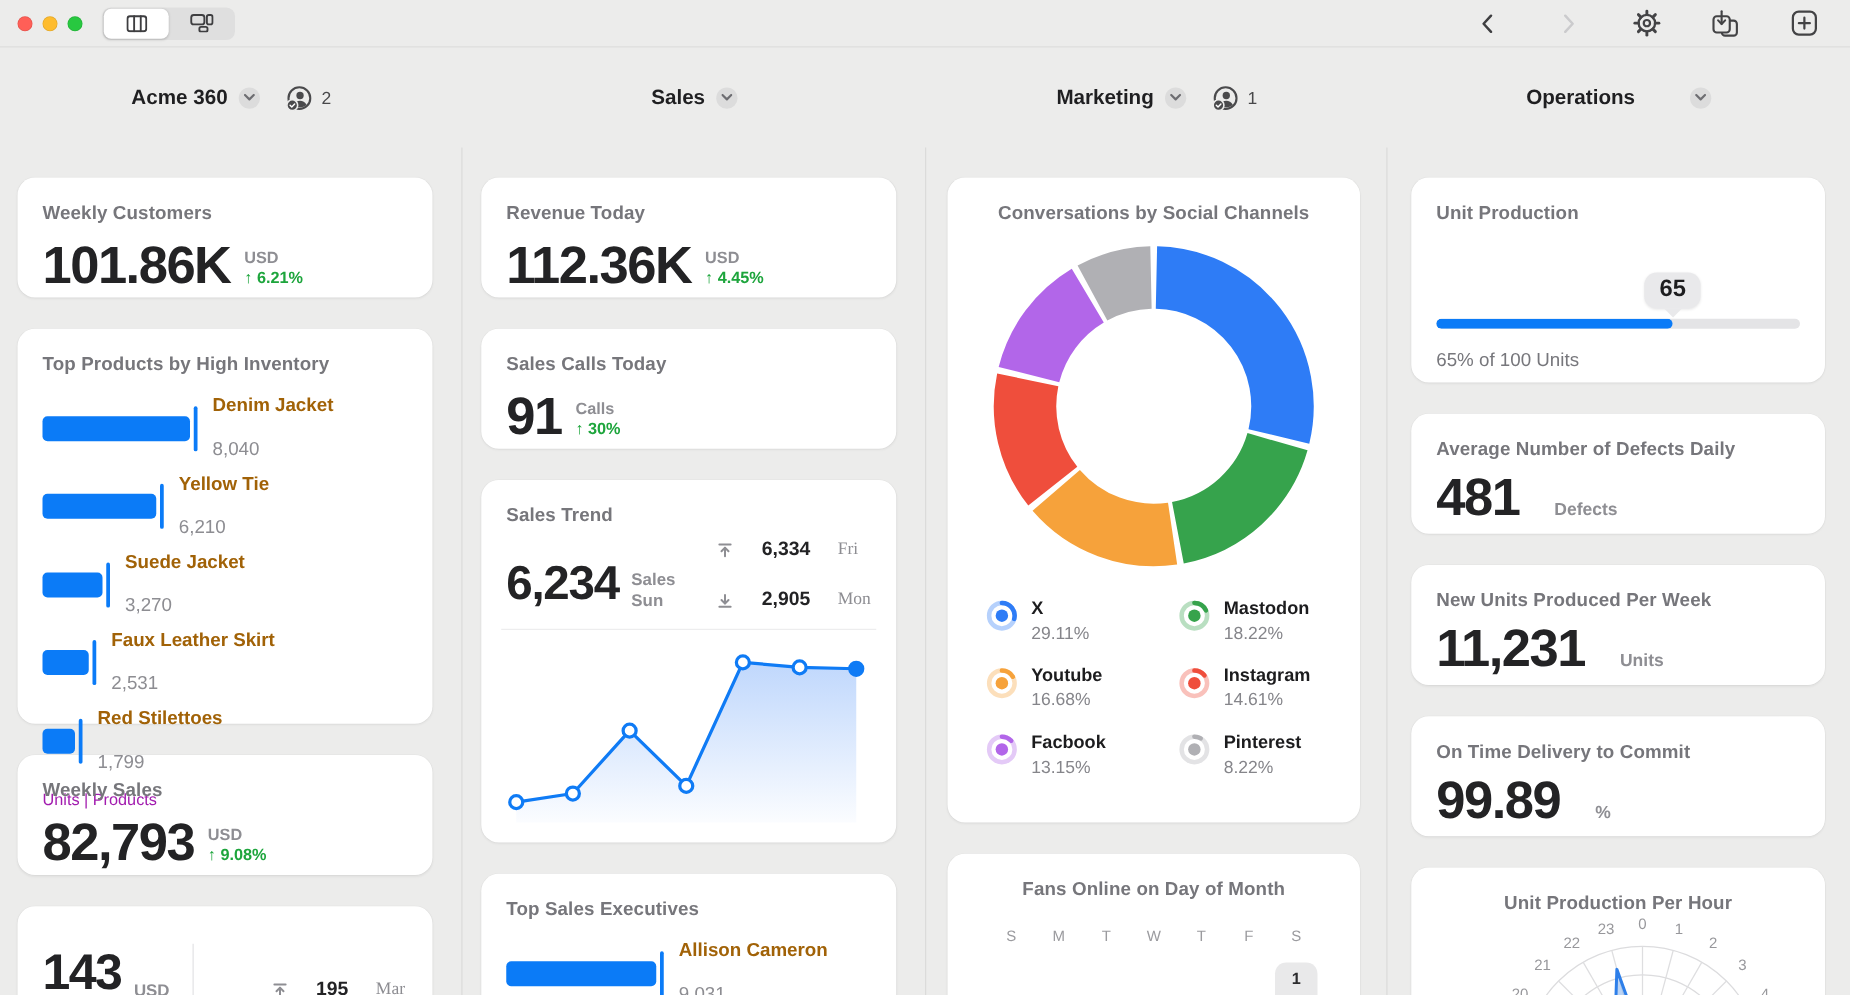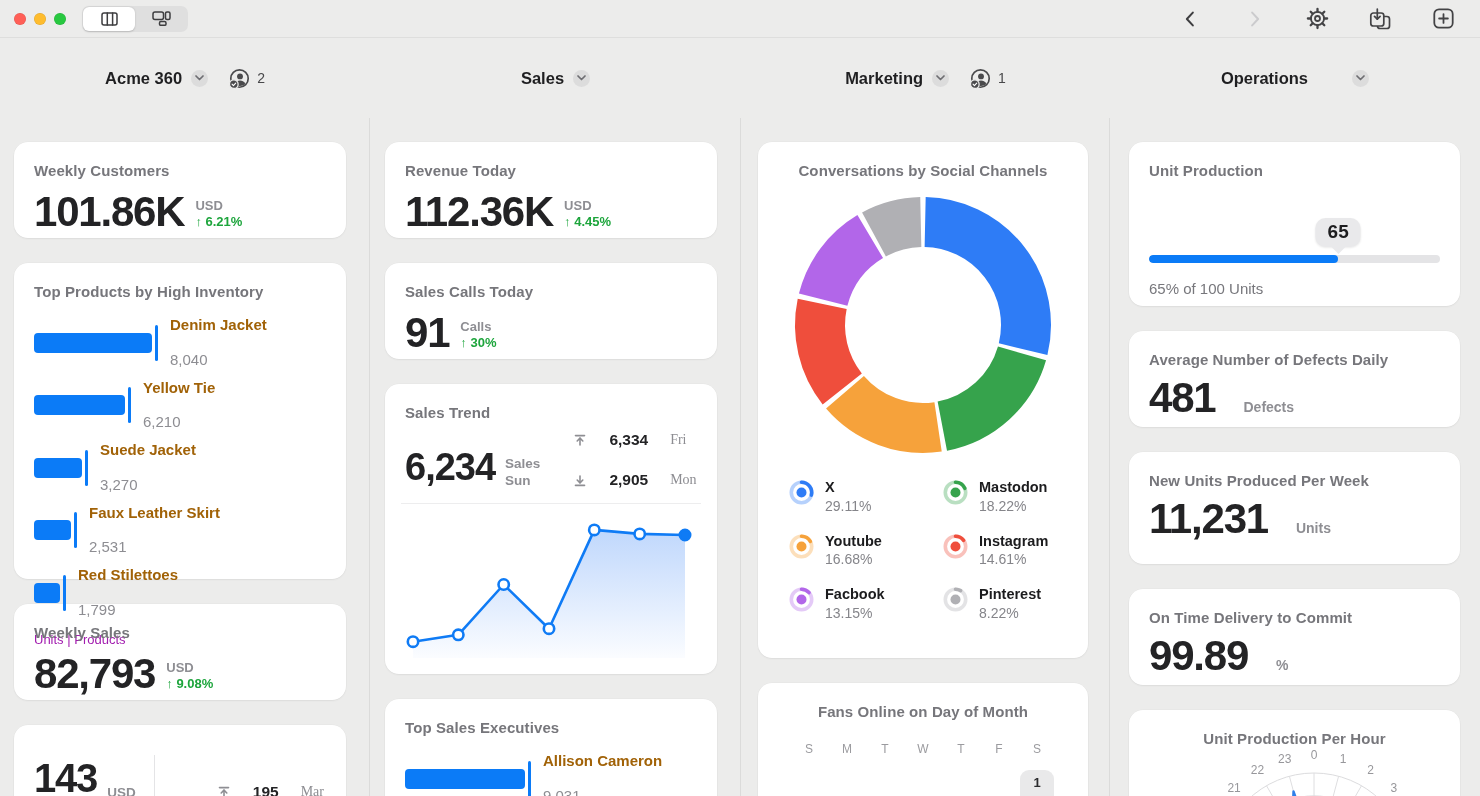--- a/index.html
+++ b/index.html
@@ -513,21 +513,21 @@
       </div>
 
       <div class="card w331" style="height:96px">
         <div class="card-title">Average Number of Defects Daily</div>
         <div class="kpi-row baseline">
           <span class="big">481</span>
           <span class="unit-inline">Defects</span>
         </div>
       </div>
 
-      <div class="card w331" style="height:112px">
+      <div class="card w331" style="height:96px">
         <div class="card-title">New Units Produced Per Week</div>
         <div class="kpi-row baseline">
           <span class="big">11,231</span>
           <span class="unit-inline">Units</span>
         </div>
       </div>
 
       <div class="card w331" style="height:96px">
         <div class="card-title">On Time Delivery to Commit</div>
         <div class="kpi-row baseline">

